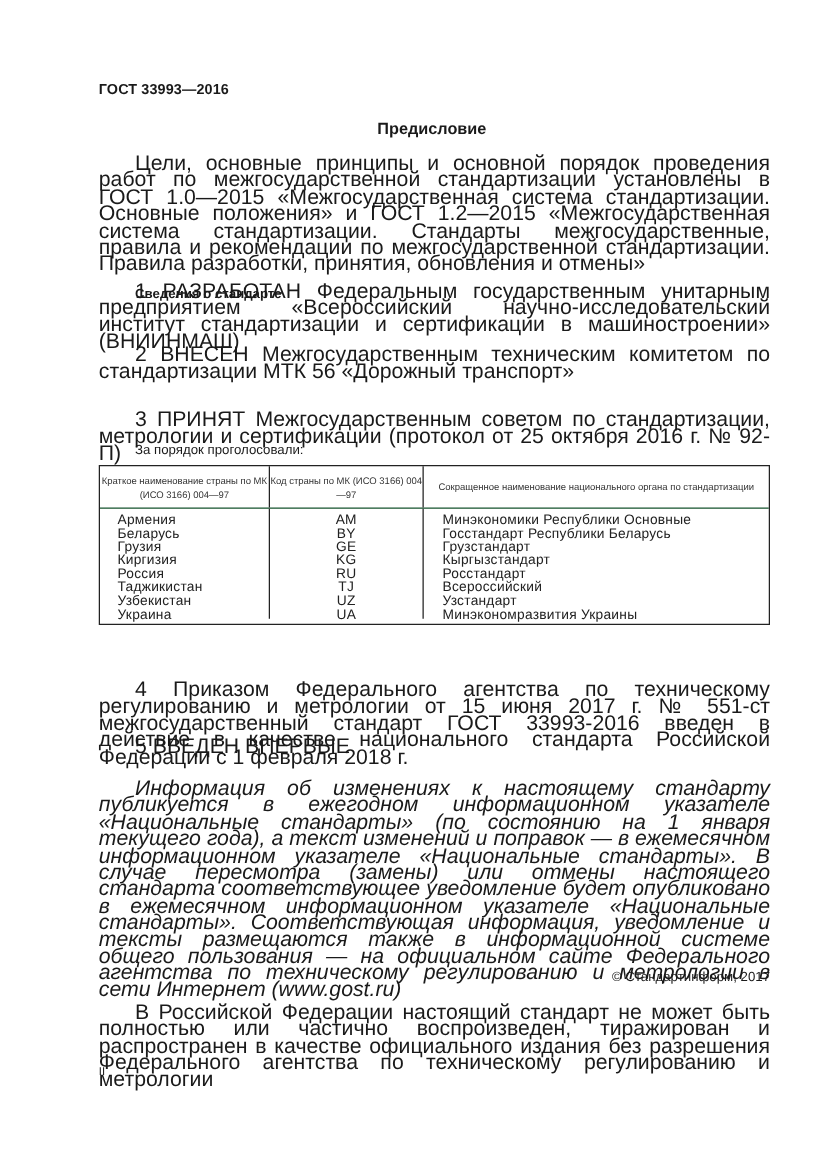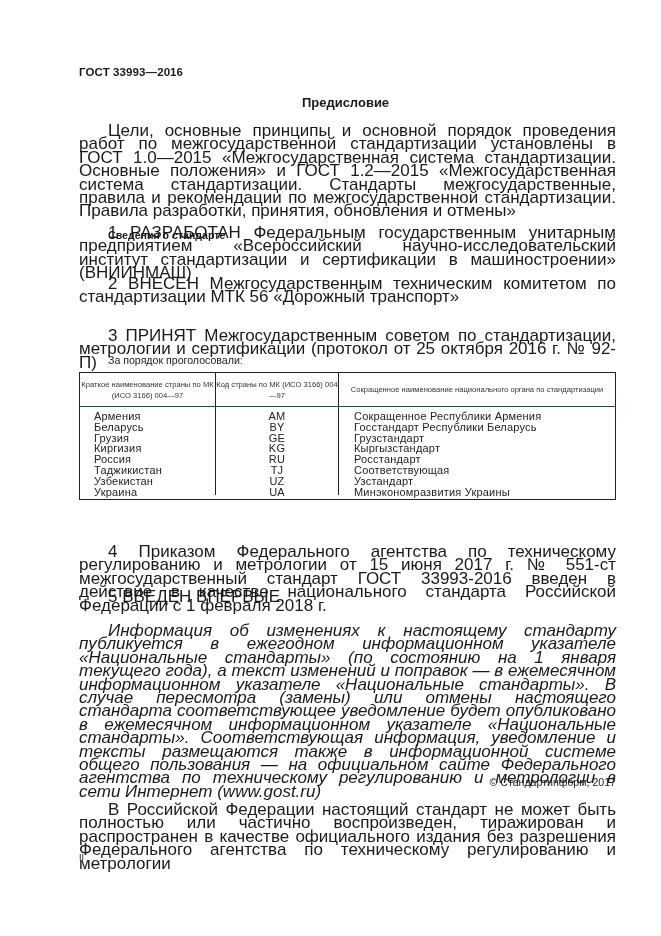--- a/index.html
+++ b/index.html
@@ -90,26 +90,26 @@
         <div class="cell">AM</div>
         <div class="cell">BY</div>
         <div class="cell">GE</div>
         <div class="cell">KG</div>
         <div class="cell">RU</div>
         <div class="cell">TJ</div>
         <div class="cell">UZ</div>
         <div class="cell">UA</div>
       </div>
       <div class="tcol col3">
-        <div class="cell">Сокращенное Республики Армения</div>
+        <div class="cell">Минэкономики Республики Основные</div>
         <div class="cell">Госстандарт Республики Беларусь</div>
         <div class="cell">Грузстандарт</div>
         <div class="cell">Кыргызстандарт</div>
         <div class="cell">Росстандарт</div>
-        <div class="cell">Соответствующая</div>
+        <div class="cell">Всероссийский</div>
         <div class="cell">Узстандарт</div>
         <div class="cell">Минэкономразвития Украины</div>
       </div>
     </div>
   </div>
 
   <div class="abs para p-4"><span class="indent"></span><span>4 Приказом Федерального агентства по техническому регулированию и метрологии от 15 июня 2017 г. № 551-ст межгосударственный стандарт ГОСТ 33993-2016 введен в действие в качестве национального стандарта Российской Федерации с 1 февраля 2018 г.</span></div>
 
   <div class="abs para p-5"><span class="indent"></span><span>5 ВВЕДЕН ВПЕРВЫЕ</span></div>
 

